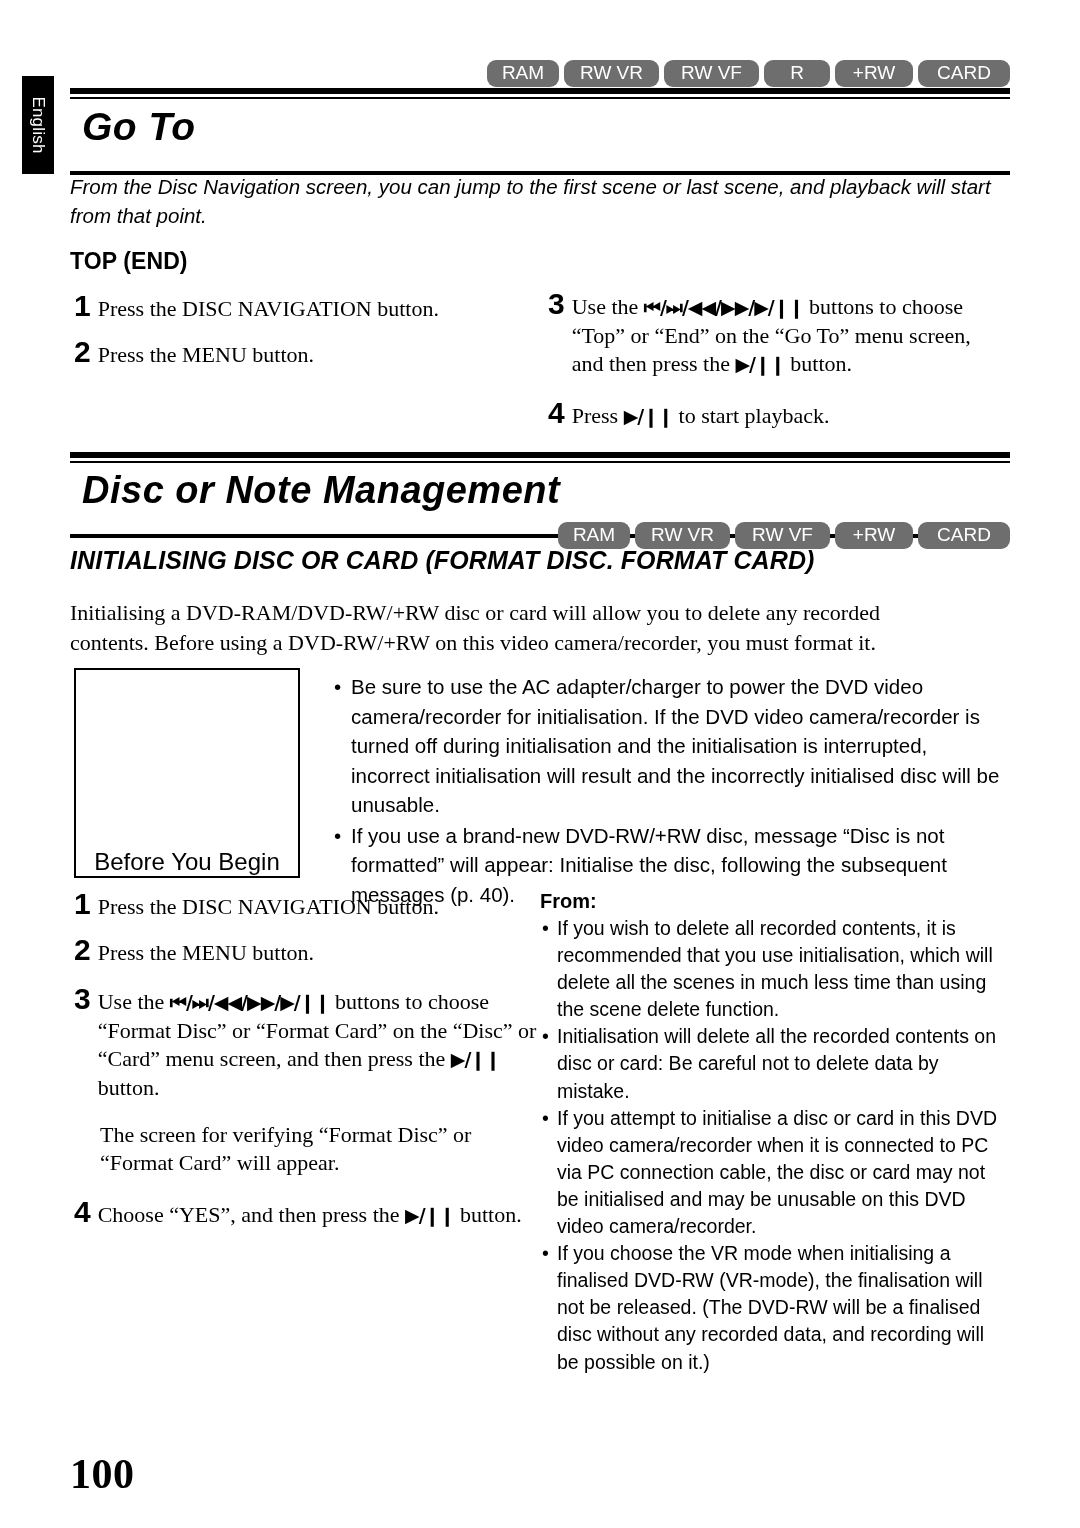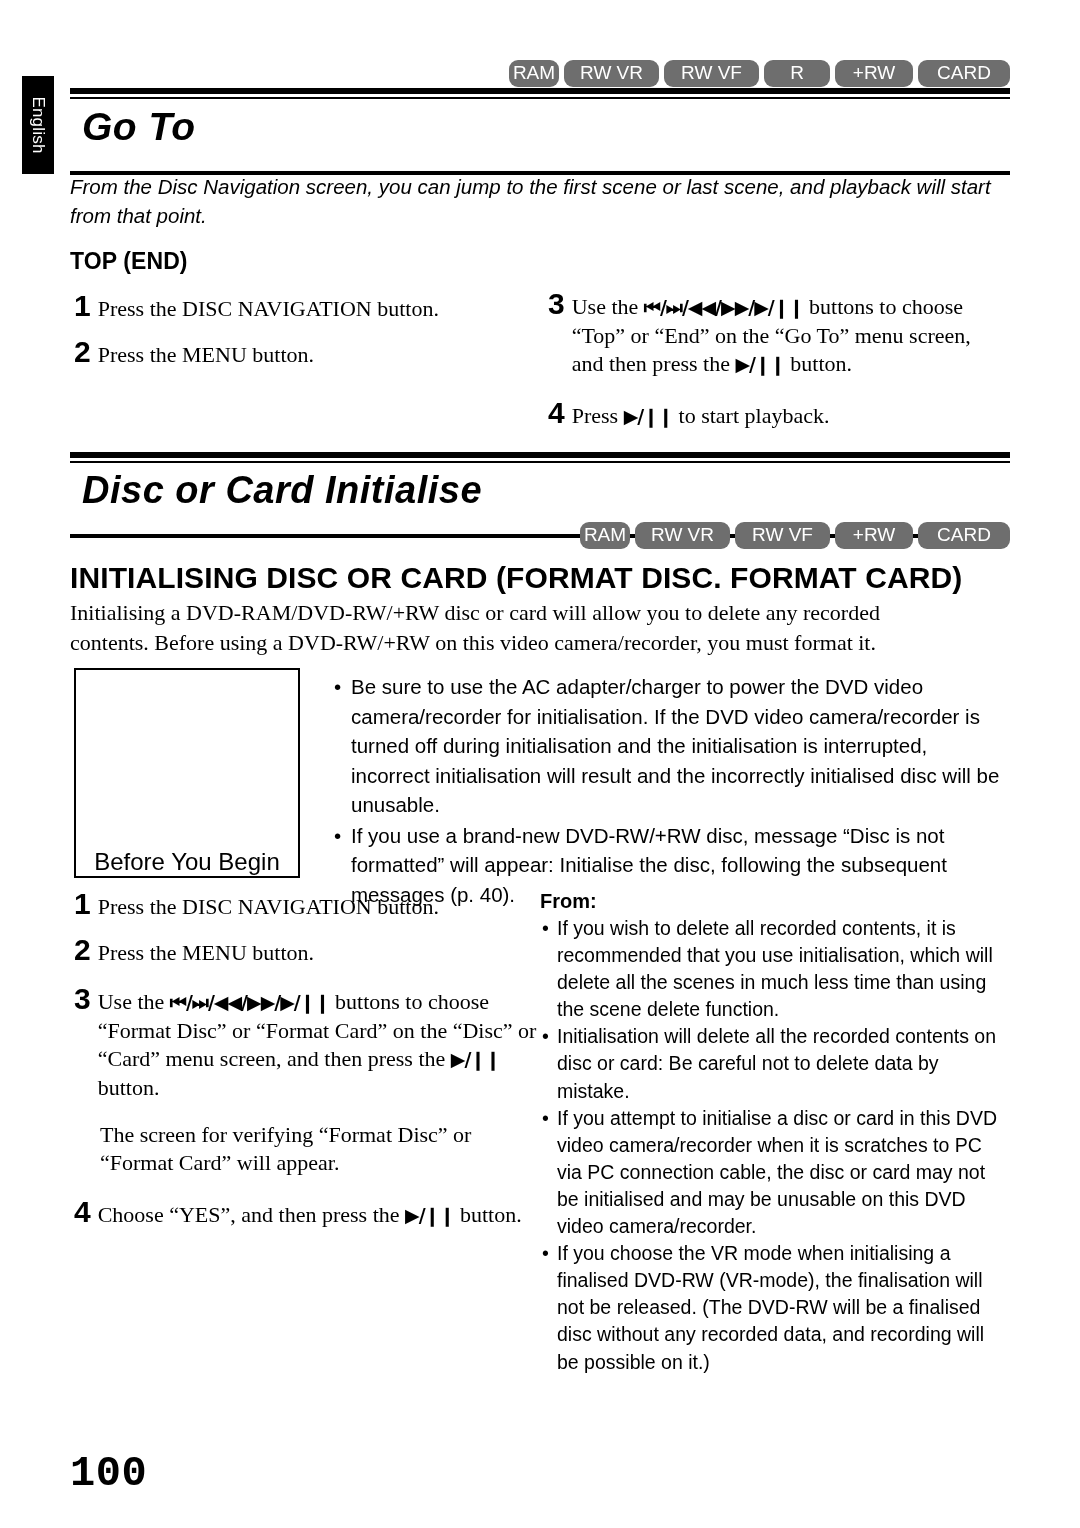--- a/index.html
+++ b/index.html
@@ -60,21 +60,21 @@
     background: #6e6e6e;
     color: #fff;
     font-family: "Liberation Sans", sans-serif;
     font-size: 19px;
     font-weight: 400;
     border-radius: 9px;
     padding: 3px 0 4px;
     text-align: center;
     line-height: 1.05;
   }
-  .badge.w-ram   { width: 50px; }
+  .badge.w-ram   { width: 72px; }
   .badge.w-rwvr  { width: 95px; }
   .badge.w-rwvf  { width: 95px; }
   .badge.w-r     { width: 66px; }
   .badge.w-prw   { width: 78px; }
   .badge.w-card  { width: 92px; }
 
   
   .rule-thick { height: 6px; background: #000; }
   .rule-thin  { height: 2px; background: #000; margin-top: 3px; }
   .rule-single{ height: 4px; background: #000; }
@@ -109,21 +109,21 @@
 
   
   .subhead {
     position: absolute;
     font-family: "Liberation Sans", sans-serif;
     font-weight: bold;
     font-size: 23px;
     letter-spacing: .1px;
   }
   #top-end-head { top: 248px; left: 0; }
-  #init-head { top: 561px; left: 0; font-size: 30px; }
+  #init-head { top: 546px; left: 0; font-size: 25px; font-style: italic; }
 
   
   .body-par {
     position: absolute;
     font-family: "Liberation Serif", serif;
     font-size: 22px;
     line-height: 1.37;
   }
   #init-par { top: 598px; left: 0; width: 880px; }
 
@@ -228,21 +228,21 @@
     line-height: 1.39;
     padding-left: 17px;
     margin-bottom: 0px;
   }
 
   
   #page-num {
     position: absolute;
     left: 0px;
     bottom: 30px;
-    font-family: Liberation Mono, monospace;
+    font-family: Liberation Serif, serif;
     font-weight: bold;
     font-size: 42px;
     letter-spacing: .5px;
   }
 </style>
 </head>
 <body>
 
 <div class="lang-tab">
   <span>English</span>
@@ -288,21 +288,21 @@
     </div>
     <div class="step" style="margin-top:18px;">
       <div class="num">4</div>
       <div class="txt"><span>Press </span><span class="glyph">▶/❙❙</span><span> to start playback.</span></div>
     </div>
   </div>
 
   <div class="sec-head" id="dcm-head">
     <div class="rule-thick"></div>
     <div class="rule-thin"></div>
-    <div class="title">Disc or Card Initialise</div>
+    <div class="title">Disc or Note Management</div>
     <div class="rule-single"></div>
   </div>
 
   <div class="badge-row second">
     <div class="badge w-ram">RAM</div>
     <div class="badge w-rwvr">RW VR</div>
     <div class="badge w-rwvf">RW VF</div>
     <div class="badge w-prw">+RW</div>
     <div class="badge w-card">CARD</div>
   </div>
@@ -339,19 +339,19 @@
       <div class="num">4</div>
       <div class="txt"><span>Choose “YES”, and then press the </span><span class="glyph">▶/❙❙</span><span> button.</span></div>
     </div>
 
   </div>
 
   <div id="note-col">
     <div class="note-title">From:</div>
     <div class="sans-bullet">If you wish to delete all recorded contents, it is recommended that you use initialisation, which will delete all the scenes in much less time than using the scene delete function.</div>
     <div class="sans-bullet">Initialisation will delete all the recorded contents on disc or card: Be careful not to delete data by mistake.</div>
-    <div class="sans-bullet">If you attempt to initialise a disc or card in this DVD video camera/recorder when it is scratches to PC via PC connection cable, the disc or card may not be initialised and may be unusable on this DVD video camera/recorder.</div>
+    <div class="sans-bullet">If you attempt to initialise a disc or card in this DVD video camera/recorder when it is connected to PC via PC connection cable, the disc or card may not be initialised and may be unusable on this DVD video camera/recorder.</div>
     <div class="sans-bullet"><span>If you choose the VR mode when initialising a finalised DVD-RW (VR-mode), the finalisation will not be released. (The DVD-RW will be a finalised disc without any recorded data, and recording will be possible on it.)</span></div>
   </div>
 
   <div id="page-num">100</div>
 
 </div>
 
 </body></html>

